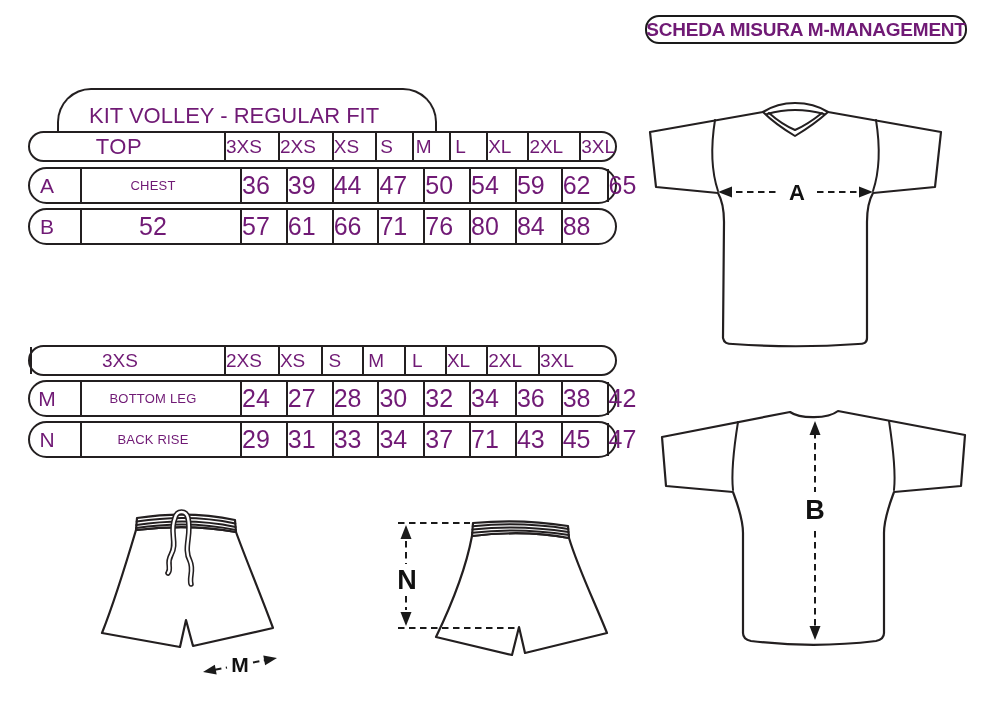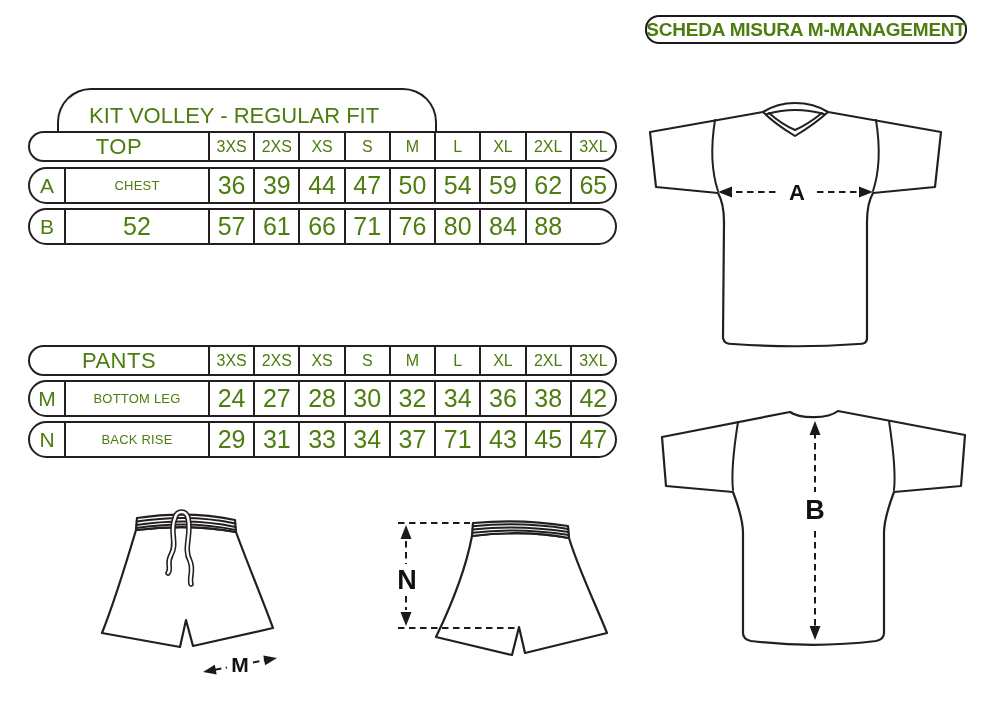--- a/index.html
+++ b/index.html
@@ -1,42 +1,42 @@
 <!DOCTYPE html>
 <html><head>
 <meta charset="utf-8">
 <style>
   html,body{margin:0;padding:0;background:#fff;}
   .page{position:relative;width:1000px;height:707px;background:#fff;overflow:hidden;
-        font-family:"Liberation Sans",sans-serif;color:#4d7c0f;}
+        font-family:"Liberation Sans",sans-serif;color:#701a75;}
 
   
   .title-box{position:absolute;left:645px;top:15px;width:322px;height:29px;
     border:2.5px solid #1a1a1a;border-radius:14px;box-sizing:border-box;
     display:flex;align-items:center;justify-content:center;
     font-weight:bold;font-size:19px;letter-spacing:-0.2px;white-space:nowrap;}
 
   
   .tab{position:absolute;left:57px;top:88px;width:380px;height:48px;
     border:2px solid #231f20;border-bottom:none;border-radius:34px 34px 0 0;
     box-sizing:border-box;font-size:22px;padding:13px 0 0 30px;background:#fff;}
 
   
   .size-table{position:absolute;left:28px;width:589px;}
   #top-table{top:131px;}
   #pants-table{top:345px;}
   .pill{box-sizing:border-box;width:589px;border:2px solid #231f20;background:#fff;
-        display:grid;margin-bottom:4px;}
+        display:grid;margin-bottom:4px;gap:16px;}
   .pill.header{height:31px;border-radius:16px;grid-template-columns:178px repeat(9,1fr);}
   .pill.datarow{height:37px;border-radius:19px;grid-template-columns:34px 144px repeat(9,1fr);}
   #top-table .pill.header{margin-bottom:5px;}
   .cell{display:flex;align-items:center;justify-content:center;box-sizing:border-box;line-height:1;}
   .cell.bordered{border-left:2px solid #231f20;}
   .table-name{font-size:22px;letter-spacing:0.5px;}
-  .size-h{font-size:16px;}
+  .size-h{font-size:19px;}
   .letter{font-size:21px;}
   .row-label{font-size:13px;letter-spacing:0.2px;text-align:left;}
   .val{font-size:25px;}
 
   
   .diagram{position:absolute;}
   #shirt-front{left:645px;top:100px;}
   #shirt-back{left:650px;top:402px;}
   #shorts-front{left:95px;top:505px;}
   #shorts-back{left:392px;top:508px;}
@@ -97,21 +97,20 @@
       <div class="cell val bordered">71</div>
       <div class="cell val bordered">76</div>
       <div class="cell val bordered">80</div>
       <div class="cell val bordered">84</div>
       <div class="cell val bordered">88</div>
     </div>
   </div>
 
   <div class="size-table" id="pants-table">
     <div class="pill header">
-      <div class="cell table-name">PANTS</div>
       <div class="cell size-h bordered">3XS</div>
       <div class="cell size-h bordered">2XS</div>
       <div class="cell size-h bordered">XS</div>
       <div class="cell size-h bordered">S</div>
       <div class="cell size-h bordered">M</div>
       <div class="cell size-h bordered">L</div>
       <div class="cell size-h bordered">XL</div>
       <div class="cell size-h bordered">2XL</div>
       <div class="cell size-h bordered">3XL</div>
     </div>

